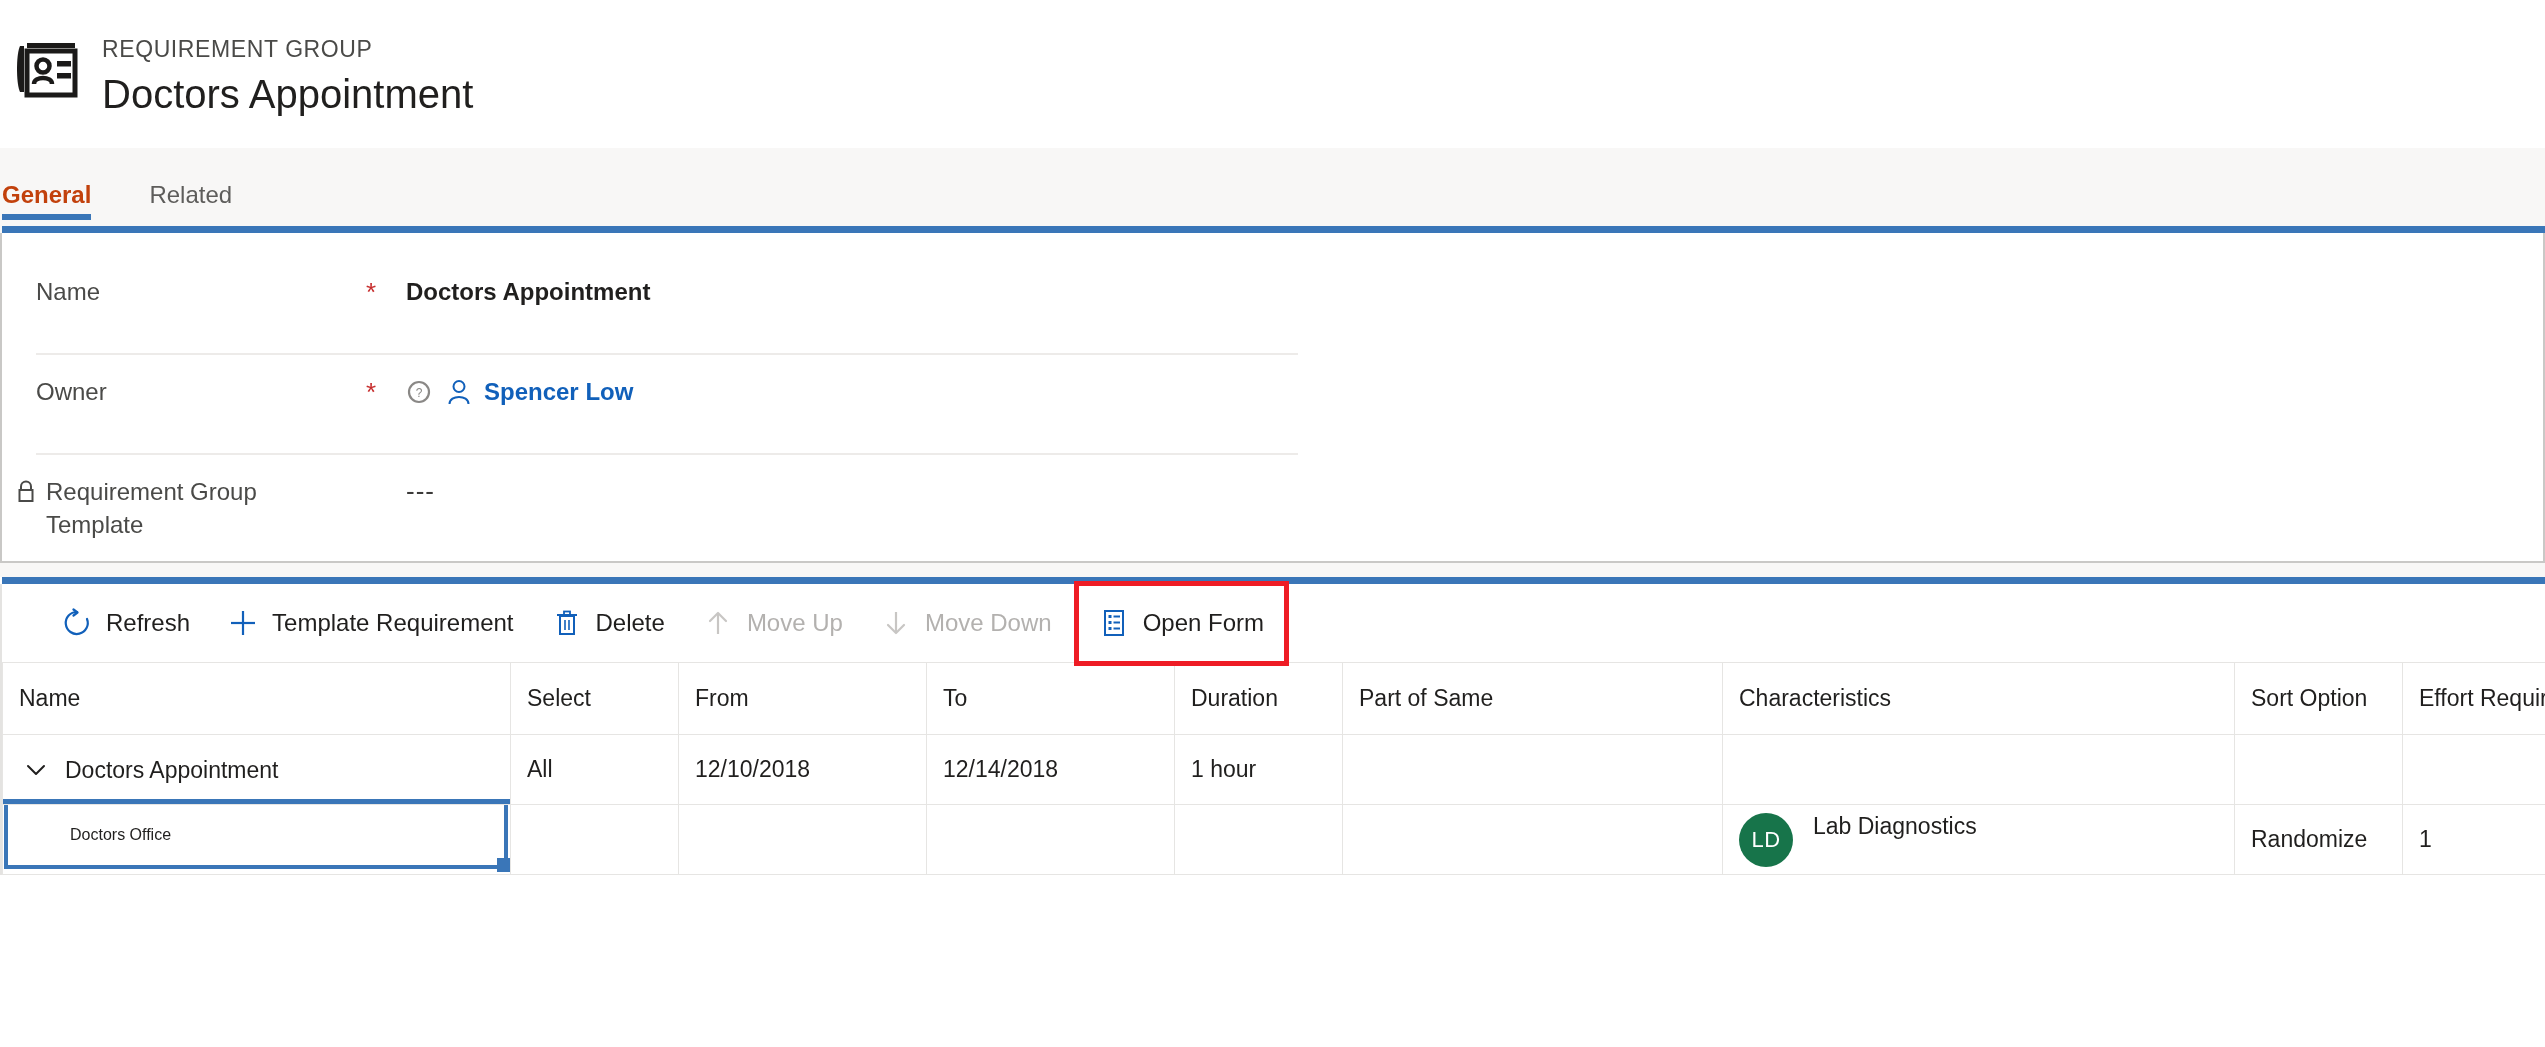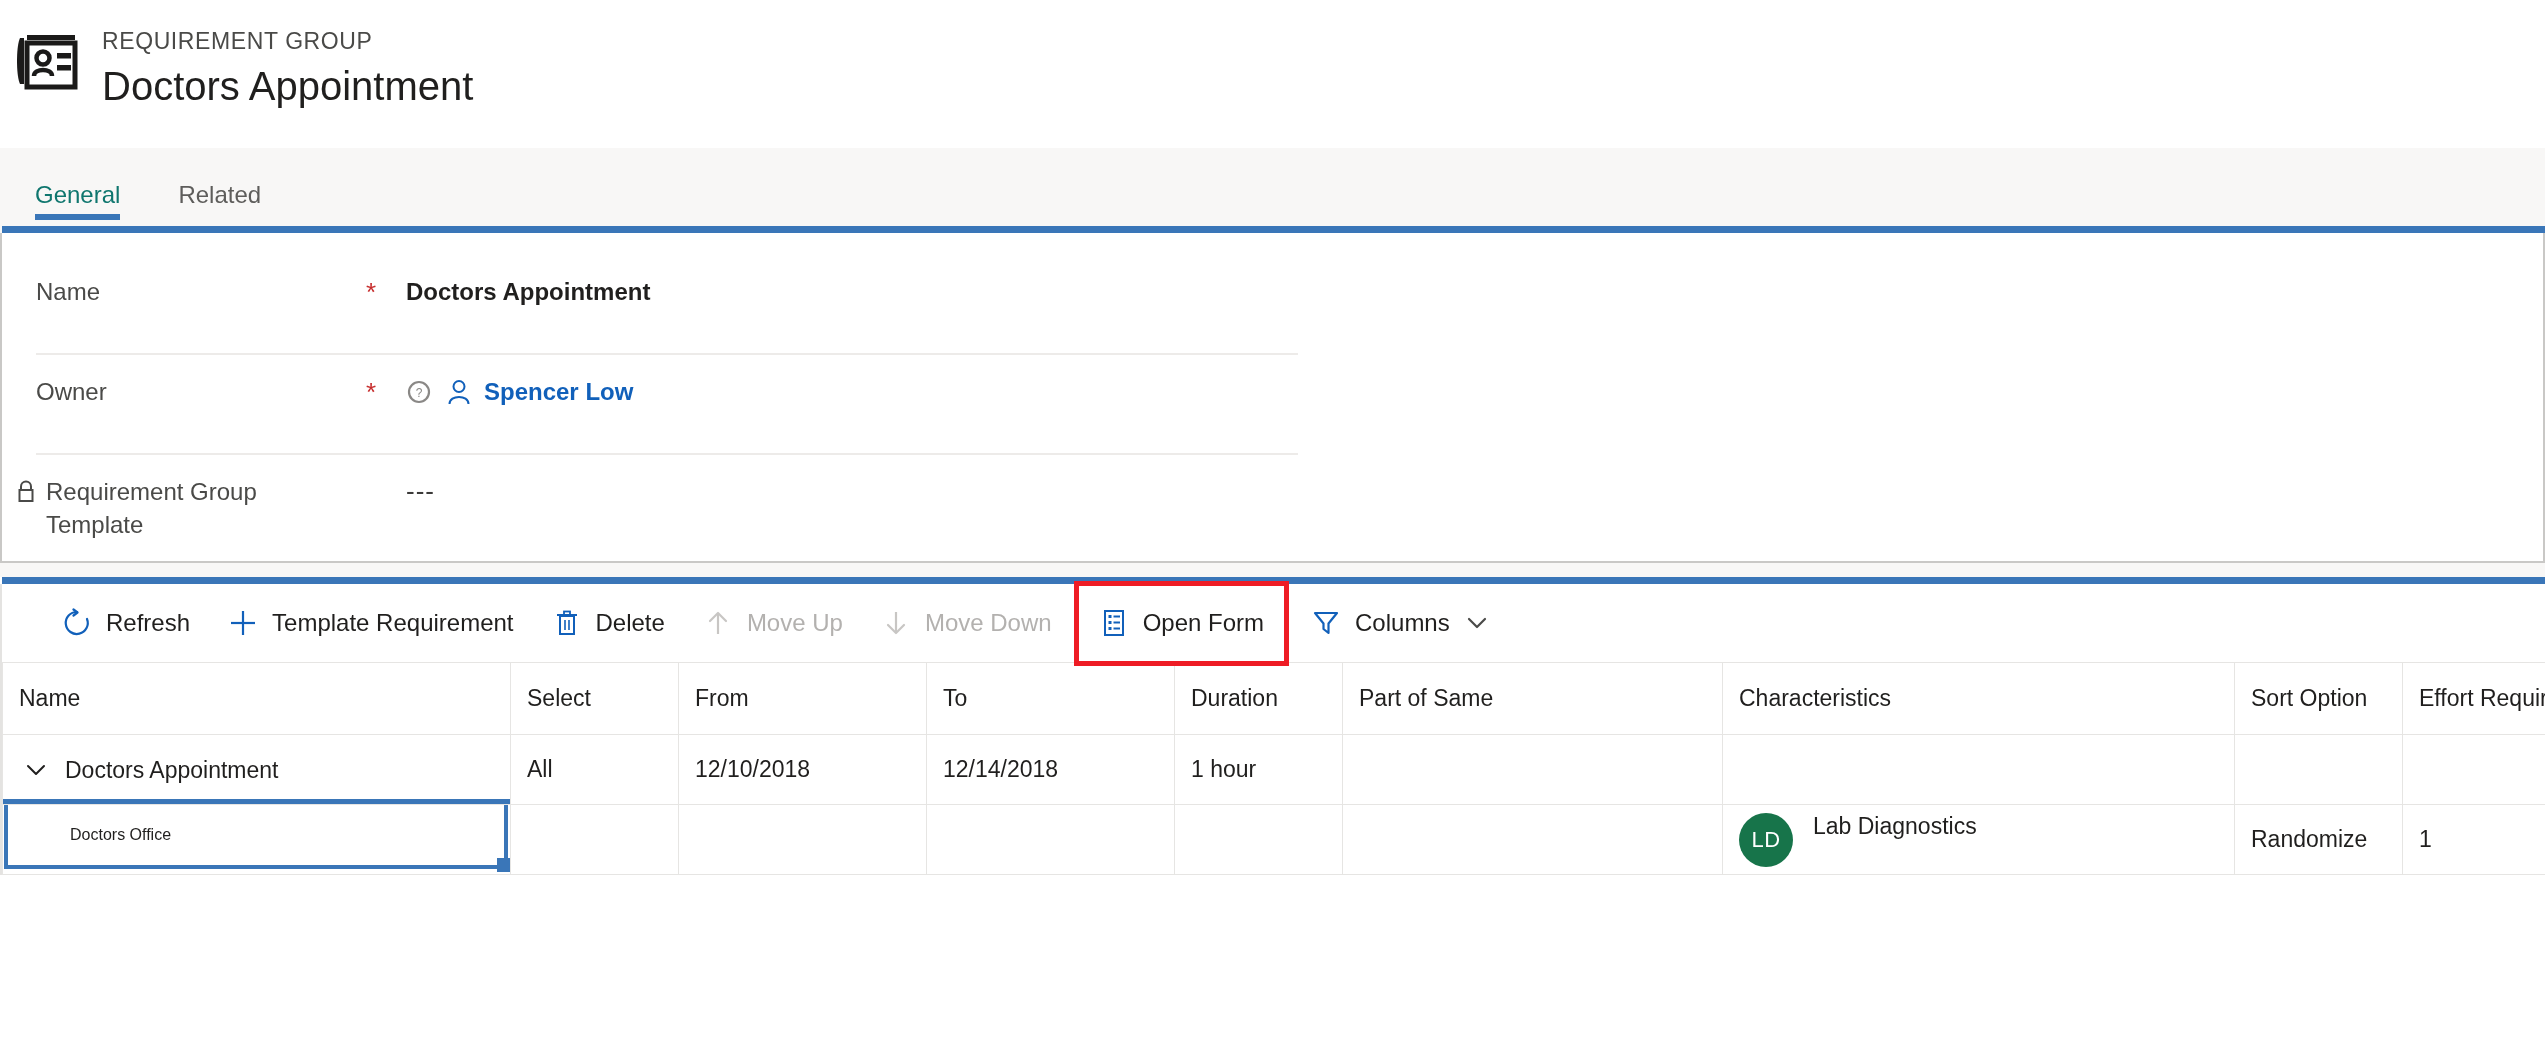--- a/index.html
+++ b/index.html
@@ -11,21 +11,21 @@
     color: #1b1a19;
     overflow: hidden;
   }
 
   
   #page-header {
     height: 148px;
     background: #ffffff;
     display: flex;
     align-items: flex-start;
-    padding: 24px 0 0 14px;
+    padding: 32px 0 0 14px;
   }
   #entity-icon {
     width: 66px; height: 66px;
     flex: 0 0 66px;
     margin-top: 4px;
   }
   #entity-icon svg { display:block; width:66px; height:66px; }
   #header-text { margin-left: 22px; padding-top: 2px; }
   #entity-type {
     font-size: 23px;
@@ -55,21 +55,21 @@
   }
   .tab {
     font-size: 24px;
     line-height: 30px;
     padding: 0 24px 16px 0;
     position: relative;
     cursor: pointer;
     white-space: nowrap;
   }
   .tab:first-child { padding-left: 2px; }
-  .tab.active { color: #0f766e; font-weight: 400; margin-left: 33px; }
+  .tab.active { color: #c2410c; font-weight: 700; }
   .tab.inactive { color: #5e5d5b; font-weight: 400; padding-left: 34px; }
   .tab.active::after {
     content: "";
     position: absolute;
     left: 2px; right: 24px; bottom: 6px;
     height: 6px;
     background: #3a76b8;
   }
 
   
@@ -432,33 +432,20 @@
         <rect x="9.5" y="13" width="3" height="3" fill="#1160ba"></rect>
         <rect x="9.5" y="19" width="3" height="3" fill="#1160ba"></rect>
         <line x1="14.5" y1="8.5" x2="21" y2="8.5" stroke="#1160ba" stroke-width="2"></line>
         <line x1="14.5" y1="14.5" x2="21" y2="14.5" stroke="#1160ba" stroke-width="2"></line>
         <line x1="14.5" y1="20.5" x2="21" y2="20.5" stroke="#1160ba" stroke-width="2"></line>
       </svg>
     </span>
     <span>Open Form</span>
   </div>
 
-  <div class="cmd">
-    <span class="cmd-icon">
-      <svg width="30" height="30" viewBox="0 0 30 30" xmlns="http://www.w3.org/2000/svg">
-        <path d="M4 5 L26 5 L17.5 15.5 L17.5 25 L12.5 21 L12.5 15.5 Z" fill="none" stroke="#1160ba" stroke-width="2.2" stroke-linejoin="round"></path>
-      </svg>
-    </span>
-    <span>Columns</span>
-    <span class="chev">
-      <svg width="26" height="26" viewBox="0 0 26 26" xmlns="http://www.w3.org/2000/svg">
-        <path d="M5 9 L13 17 L21 9" fill="none" stroke="#4a4a48" stroke-width="2.2" stroke-linecap="round" stroke-linejoin="round"></path>
-      </svg>
-    </span>
-  </div>
 
 </div>
 
 <div id="grid-wrap">
   <table id="req-grid">
     <thead>
       <tr>
         <th class="c-name">Name</th>
         <th class="c-select">Select</th>
         <th class="c-from">From</th>

